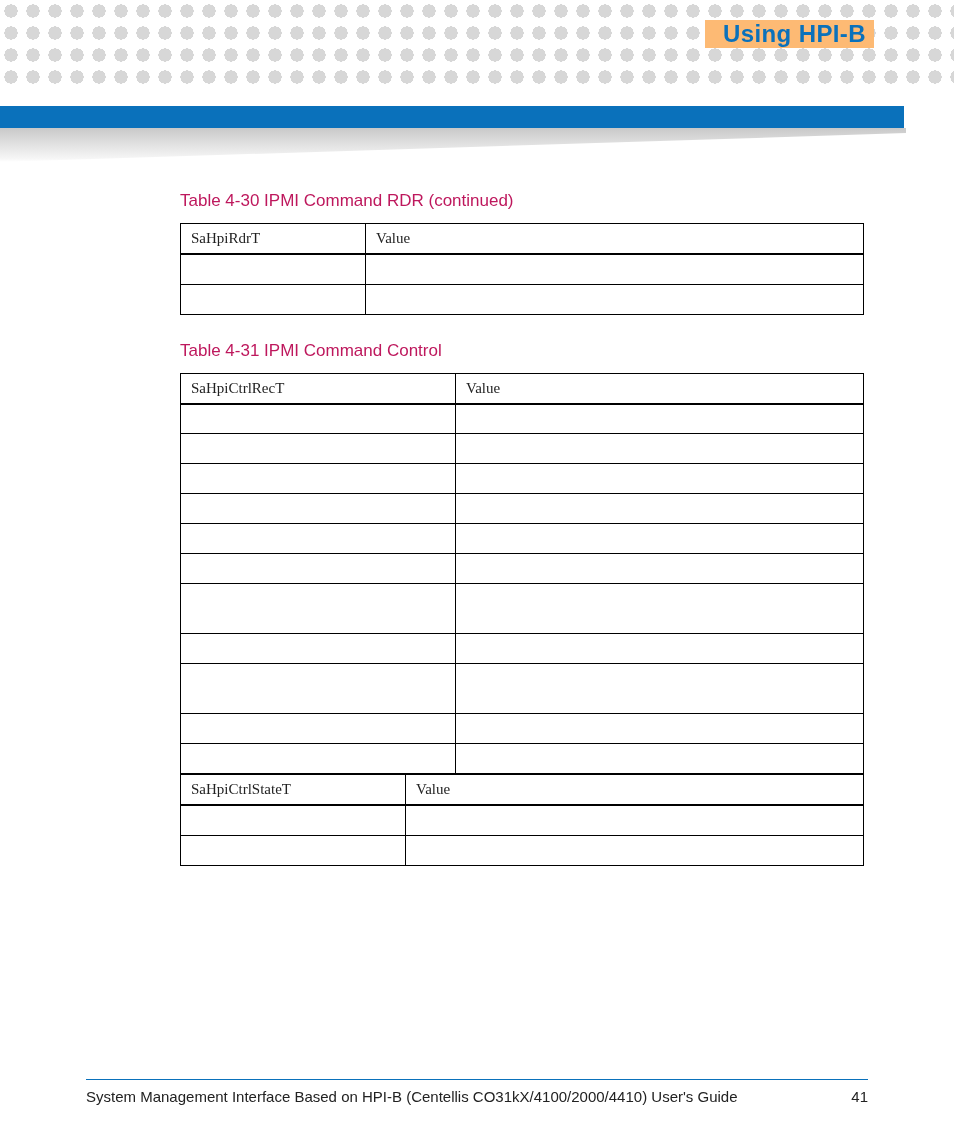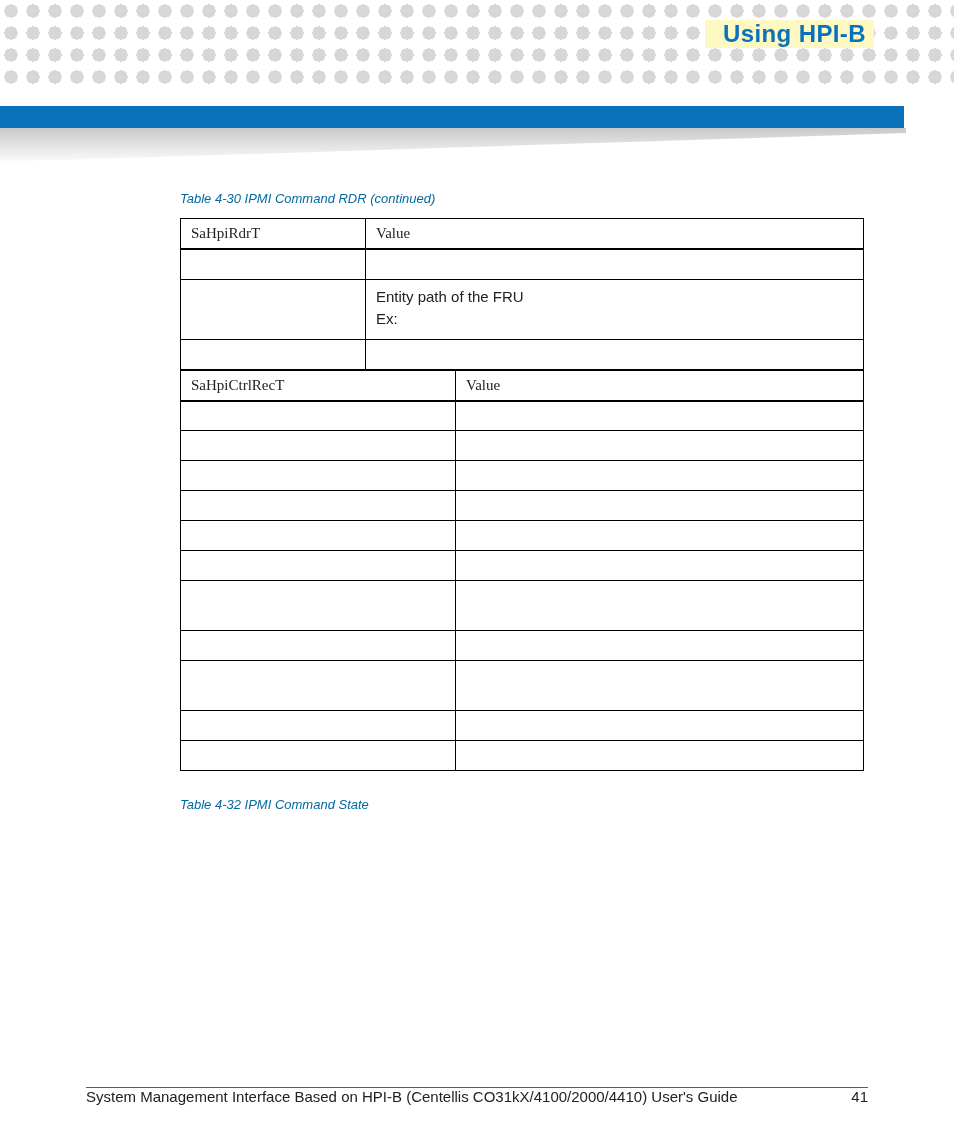--- a/index.html
+++ b/index.html
@@ -9,39 +9,39 @@
   
   .dots {
     position: absolute; left: 0; right: 0; top: 0; height: 88px;
     background-image: radial-gradient(circle, #d7d7d7 42%, transparent 43%);
     background-size: 22px 22px;
     background-position: 0 0;
   }
   .header-title {
     position: absolute; top: 20px; right: 80px;
     font-size: 24px; font-weight: 700; color: #0a71bb;
-    background: #fef9c3; padding: 0 8px 0 18px;
+    background: #fdba74; padding: 0 8px 0 18px;
     letter-spacing: 0.4px;
   }
   .blue-bar {
     position: absolute; left: 0; right: 50px; top: 106px; height: 22px;
     background: #0a71bb;
   }
   .wedge {
     position: absolute; left: 0; right: 48px; top: 128px; height: 34px;
     background: linear-gradient(to bottom, #c9c9c9 0%, #f6f6f6 90%, #fff 100%);
     clip-path: polygon(0 0, 100% 0, 100% 15%, 0 100%);
   }
 
   .content {
     position: absolute; left: 180px; right: 90px; top: 185px;
   }
 
   .table-caption {
-    color: #0369a1; font-style: italic; font-size: 13px; font-weight: 500;
+    color: #be185d; font-size: 17px; font-weight: 500;
     margin-top: 26px; margin-bottom: 12px;
   }
   .table-caption:first-child { margin-top: 6px; }
 
   table.data {
     width: 100%; border-collapse: collapse; font-size: 15px;
   }
   table.data th {
     text-align: left; font-weight: 400; padding: 6px 10px;
     border: 1px solid #000; border-bottom: 2.5px solid #000; font-family: Liberation Serif, serif;
@@ -53,21 +53,21 @@
   table.data td.tall { height: 60px; line-height: 1.5; }
   table.data td.bigrow { height: 50px; }
 
   
   .t430 col.c1 { width: 185px; }
   .t431 col.c1 { width: 275px; }
   .t432 col.c1 { width: 225px; }
 
   .footer {
     position: absolute; left: 86px; right: 86px; bottom: 40px;
-    border-top: 1.5px solid #0a71bb; 
+    border-top: 1.5px solid #0a71bb; padding-top: 8px;
     display: flex; justify-content: space-between; font-size: 15px;
     color: #222;
   }
 </style>
 </head>
 <body>
 
 <div class="page">
   <div class="dots"></div>
   <div class="header-title">Using HPI-B</div>
@@ -87,30 +87,27 @@
         <th>SaHpiRdrT</th>
         <th>Value</th>
       </tr>
         </thead>
       <tbody>
         <tr>
           <td></td>
           <td></td>
         </tr>
         <tr>
-          <td class="tall"></td>
-          <td class="tall">Entity path of the FRU<br>Ex:</td>
-        </tr>
-        <tr>
           <td></td>
           <td></td>
         </tr>
       </tbody>
     </table>
 
+    <div class="table-caption">Table 4-31 IPMI Command Control</div>
     <table class="data t431">
       <colgroup>
           <col class="c1">
           <col>
         </colgroup>
       <thead>
           <tr>
         <th>SaHpiCtrlRecT</th>
         <th>Value</th>
       </tr>
@@ -156,21 +153,42 @@
             <td></td>
             <td></td>
           </tr>
         <tr>
             <td></td>
             <td></td>
           </tr>
       </tbody>
     </table>
 
-    <div class="table-caption">Table 4-32 IPMI Command State</div>
+    <table class="data t432">
+      <colgroup>
+          <col class="c1">
+          <col>
+        </colgroup>
+      <thead>
+          <tr>
+        <th>SaHpiCtrlStateT</th>
+        <th>Value</th>
+      </tr>
+        </thead>
+      <tbody>
+        <tr>
+            <td></td>
+            <td></td>
+          </tr>
+        <tr>
+            <td></td>
+            <td></td>
+          </tr>
+      </tbody>
+    </table>
 
   </div>
 
   <div class="footer">
     <span>System Management Interface Based on HPI-B (Centellis CO31kX/4100/2000/4410) User's Guide</span>
     <span>41</span>
   </div>
 </div>
 
 </body></html>

